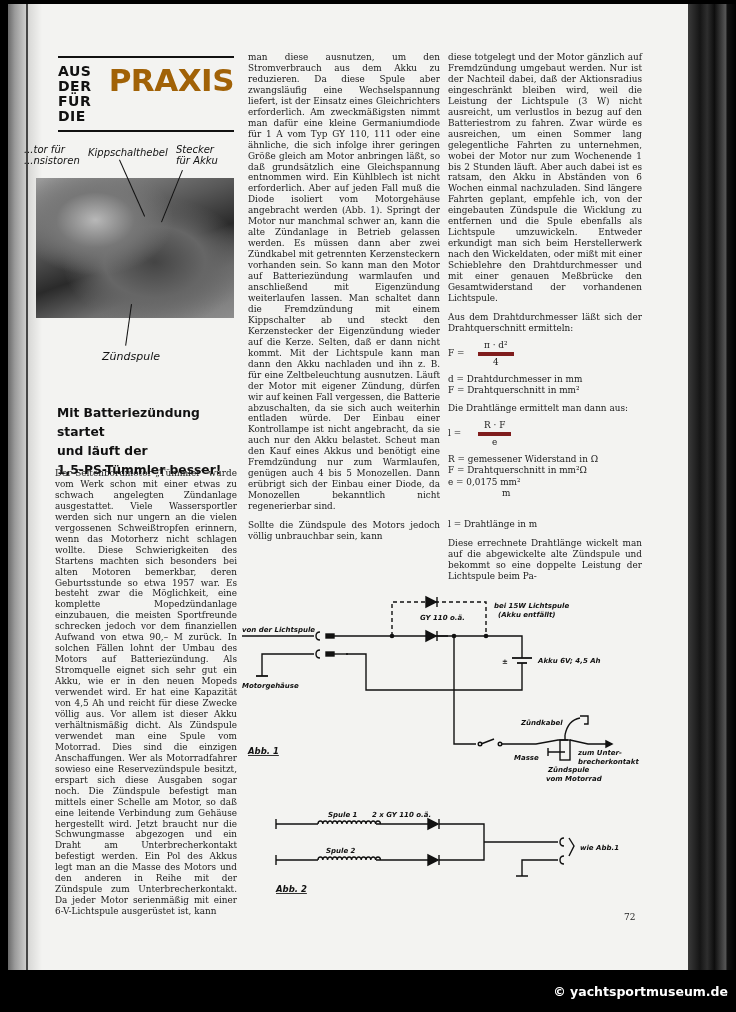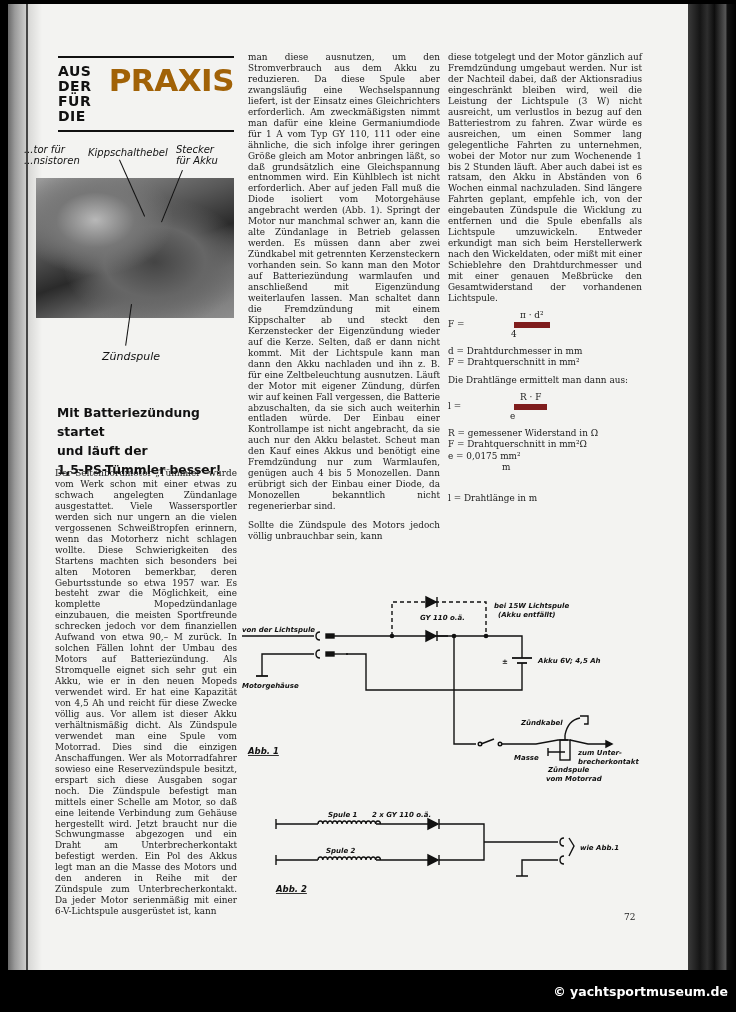--- a/index.html
+++ b/index.html
@@ -42,21 +42,21 @@
   .col { position:absolute; font-size:8.9px; line-height:10.95px; color:#1a1a1a; text-align:justify; }
   .col p { margin:0; text-indent:0; }
   .col p + p { margin-top:8px; }
   .col1 { left:47px; top:464px; width:182px; }
   .col2 { left:240px; top:48px; width:192px; }
   .col3 { left:440px; top:48px; width:194px; }
 
   .formula { display:flex; align-items:center; margin:6px 0; }
   .formula .lhs { width:24px; }
   .formula .frac { display:inline-flex; flex-direction:column; align-items:center; margin-left:6px; }
-  .formula .num { border-bottom:6px solid #7f1d1d; padding:0 6px 1px;margin-left:36px; }
+  .formula .num { border-bottom:4px solid #7f1d1d; padding:0 6px 1px; }
   .formula .den { padding-top:1px; }
   .defs div { line-height:11.5px; }
 
   
   svg.diag { position:absolute; left:0; top:0; }
   .dtext { font-family:"DejaVu Sans", sans-serif; font-style:italic; font-weight:bold; font-size:7px; fill:#111; }
   .pageno { position:absolute; left:616px; top:908px; font-size:9px; color:#222; }
 </style>
 </head>
 <body>
@@ -100,20 +100,21 @@
     <p>Der Seitenbordmotor „Tümmler“ wurde vom Werk schon mit einer etwas zu schwach angelegten Zündanlage ausgestattet. Viele Wassersportler werden sich nur ungern an die vielen vergossenen Schweißtropfen erinnern, wenn das Motorherz nicht schlagen wollte. Diese Schwierigkeiten des Startens machten sich besonders bei alten Motoren bemerkbar, deren Geburtsstunde so etwa 1957 war. Es besteht zwar die Möglichkeit, eine komplette Mopedzündanlage einzubauen, die meisten Sportfreunde schrecken jedoch vor dem finanziellen Aufwand von etwa 90,– M zurück. In solchen Fällen lohnt der Umbau des Motors auf Batteriezündung. Als Stromquelle eignet sich sehr gut ein Akku, wie er in den neuen Mopeds verwendet wird. Er hat eine Kapazität von 4,5 Ah und reicht für diese Zwecke völlig aus. Vor allem ist dieser Akku verhältnismäßig dicht. Als Zündspule verwendet man eine Spule vom Motorrad. Dies sind die einzigen Anschaffungen. Wer als Motorradfahrer sowieso eine Reservezündspule besitzt, erspart sich diese Ausgaben sogar noch. Die Zündspule befestigt man mittels einer Schelle am Motor, so daß eine leitende Verbindung zum Gehäuse hergestellt wird. Jetzt braucht nur die Schwungmasse abgezogen und ein Draht am Unterbrecherkontakt befestigt werden. Ein Pol des Akkus legt man an die Masse des Motors und den anderen in Reihe mit der Zündspule zum Unterbrecherkontakt. Da jeder Motor serienmäßig mit einer 6-V-Lichtspule ausgerüstet ist, kann</p>
   </div>
 
   <div class="col col2">
     <p>man diese ausnutzen, um den Stromverbrauch aus dem Akku zu reduzieren. Da diese Spule aber zwangsläufig eine Wechselspannung liefert, ist der Einsatz eines Gleichrichters erforderlich. Am zweckmäßigsten nimmt man dafür eine kleine Germaniumdiode für 1 A vom Typ GY 110, 111 oder eine ähnliche, die sich infolge ihrer geringen Größe gleich am Motor anbringen läßt, so daß grundsätzlich eine Gleichspannung entnommen wird. Ein Kühlblech ist nicht erforderlich. Aber auf jeden Fall muß die Diode isoliert vom Motorgehäuse angebracht werden (Abb. 1). Springt der Motor nur manchmal schwer an, kann die alte Zündanlage in Betrieb gelassen werden. Es müssen dann aber zwei Zündkabel mit getrennten Kerzensteckern vorhanden sein. So kann man den Motor auf Batteriezündung warmlaufen und anschließend mit Eigenzündung weiterlaufen lassen. Man schaltet dann die Fremdzündung mit einem Kippschalter ab und steckt den Kerzenstecker der Eigenzündung wieder auf die Kerze. Selten, daß er dann nicht kommt. Mit der Lichtspule kann man dann den Akku nachladen und ihn z. B. für eine Zeltbeleuchtung ausnutzen. Läuft der Motor mit eigener Zündung, dürfen wir auf keinen Fall vergessen, die Batterie abzuschalten, da sie sich auch weiterhin entladen würde. Der Einbau einer Kontrollampe ist nicht angebracht, da sie auch nur den Akku belastet. Scheut man den Kauf eines Akkus und benötigt eine Fremdzündung nur zum Warmlaufen, genügen auch 4 bis 5 Monozellen. Dann erübrigt sich der Einbau einer Diode, da Monozellen bekanntlich nicht regenerierbar sind.</p>
     <p>Sollte die Zündspule des Motors jedoch völlig unbrauchbar sein, kann</p>
   </div>
 
   <div class="col col3">
     <p>diese totgelegt und der Motor gänzlich auf Fremdzündung umgebaut werden. Nur ist der Nachteil dabei, daß der Aktionsradius eingeschränkt bleiben wird, weil die Leistung der Lichtspule (3 W) nicht ausreicht, um verlustlos in bezug auf den Batteriestrom zu fahren. Zwar würde es ausreichen, um einen Sommer lang gelegentliche Fahrten zu unternehmen, wobei der Motor nur zum Wochenende 1 bis 2 Stunden läuft. Aber auch dabei ist es ratsam, den Akku in Abständen von 6 Wochen einmal nachzuladen. Sind längere Fahrten geplant, empfehle ich, von der eingebauten Zündspule die Wicklung zu entfernen und die Spule ebenfalls als Lichtspule umzuwickeln. Entweder erkundigt man sich beim Herstellerwerk nach den Wickeldaten, oder mißt mit einer Schieblehre den Drahtdurchmesser und mit einer genauen Meßbrücke den Gesamtwiderstand der vorhandenen Lichtspule.</p>
+    <p>Aus dem Drahtdurchmesser läßt sich der Drahtquerschnitt ermitteln:</p>
     <div class="formula">
       <span class="lhs">F =</span>
       <span class="frac">
         <span class="num">π · d²</span>
         <span class="den">4</span>
       </span>
     </div>
     <div class="defs">
       <div>d = Drahtdurchmesser in mm</div>
       <div>F = Drahtquerschnitt in mm²</div>
@@ -126,20 +127,21 @@
         <span class="den">e</span>
       </span>
     </div>
     <div class="defs">
       <div>R = gemessener Widerstand in Ω</div>
       <div>F = Drahtquerschnitt in mm²Ω</div>
       <div>e = 0,0175 mm²</div>
       <div style="padding-left:54px;">m</div>
       <div style="margin-top:19px;">l = Drahtlänge in m</div>
     </div>
+    <p style="margin-top:8px;">Diese errechnete Drahtlänge wickelt man auf die abgewickelte alte Zündspule und bekommt so eine doppelte Leistung der Lichtspule beim Pa-</p>
   </div>
 
   <svg class="diag" width="680" height="966" stroke="#111" fill="none" stroke-width="1.4">
 
     <g>
       <line x1="234" y1="632" x2="306" y2="632"></line>
       <path d="M312 628 Q308 628 308 632 Q308 636 312 636"></path>
       <rect x="318" y="630" width="8" height="4" fill="#111"></rect>
       <line x1="326" y1="632" x2="440" y2="632"></line>
       <path d="M418 627 L418 637 L428 632 Z" fill="#111"></path>

